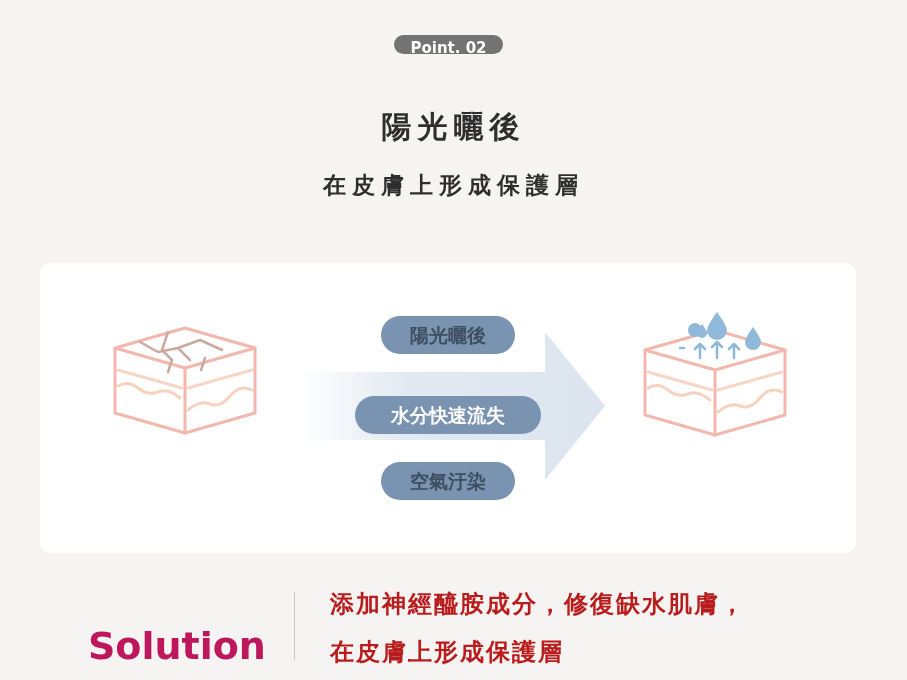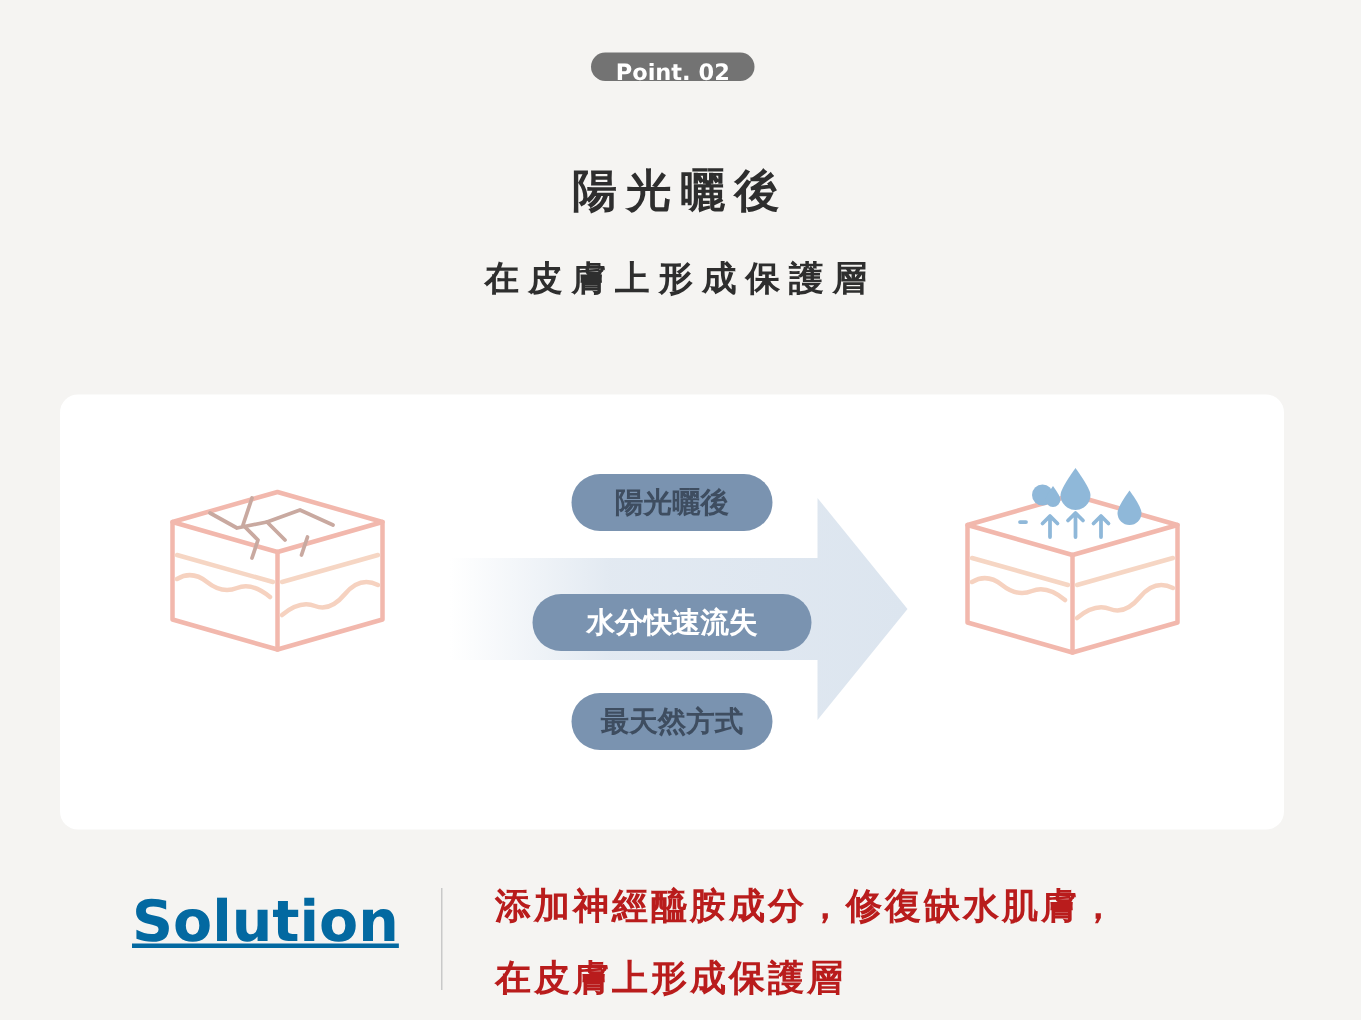--- a/index.html
+++ b/index.html
@@ -27,21 +27,21 @@
   .arrow { position:absolute; left:300px; top:330px; }
   .pill {
     position:absolute; background:#7a93b0; border-radius:19px;
     height:38px; line-height:38px; text-align:center; font-size:19px; font-weight:bold;
   }
   .pill.p1 { left:381px; top:316px; width:134px; color:#3e4d60; }
   .pill.p2 { left:355px; top:396px; width:186px; color:#ffffff; }
   .pill.p3 { left:381px; top:462px; width:134px; color:#3e4d60; }
   .skin { position:absolute; }
   .solution {
-    position:absolute; left:88px; top:592px; font-size:38px; color:#0369a1; font-weight:bold;text-decoration:underline;
+    position:absolute; left:88px; top:624px; font-size:38px; color:#be185d; font-weight:bold;
   }
   .divider { position:absolute; left:294px; top:592px; width:1px; height:68px; background:#c9c9c9; }
   .sol-text {
     position:absolute; left:330px; color:#b91c1c; font-size:24px; font-weight:bold; letter-spacing:2px;
   }
   .sol-text.t1 { top:588px; }
   .sol-text.t2 { top:636px; }
 </style>
 </head>
 <body>
@@ -58,21 +58,21 @@
       <stop offset="0" stop-color="#dfe7f0" stop-opacity="0"></stop>
       <stop offset="0.35" stop-color="#dfe7f0" stop-opacity="0.9"></stop>
       <stop offset="1" stop-color="#dce5ef"></stop>
     </linearGradient>
   </defs>
   <polygon points="0,42 245,42 245,2 305,76 245,150 245,110 0,110" fill="url(#ag)"></polygon>
 </svg>
 
 <div class="pill p1">陽光曬後</div>
 <div class="pill p2">水分快速流失</div>
-<div class="pill p3">最天然方式</div>
+<div class="pill p3">空氣汙染</div>
 
 <svg class="skin" style="left:110px;top:318px" width="150" height="120" viewBox="0 0 150 120">
   <g fill="none" stroke-linejoin="round" stroke-linecap="round">
     <polygon points="5,30 75,10 145,30 75,50" stroke="#f2b8ad" stroke-width="3"></polygon>
     <polyline points="5,30 5,95 75,115 145,95 145,30" stroke="#f2b8ad" stroke-width="3"></polyline>
     <line x1="75" y1="50" x2="75" y2="115" stroke="#f2b8ad" stroke-width="3"></line>
     <line x1="8" y1="52" x2="72" y2="70" stroke="#f6d6c4" stroke-width="3"></line>
     <line x1="78" y1="70" x2="142" y2="52" stroke="#f6d6c4" stroke-width="3"></line>
     <path d="M8,68 q10,-6 20,2 t20,4 t22,6" stroke="#f6d2c0" stroke-width="3"></path>
     <path d="M78,92 q12,-10 22,-6 t20,-8 t22,-6" stroke="#f6d2c0" stroke-width="3"></path>

